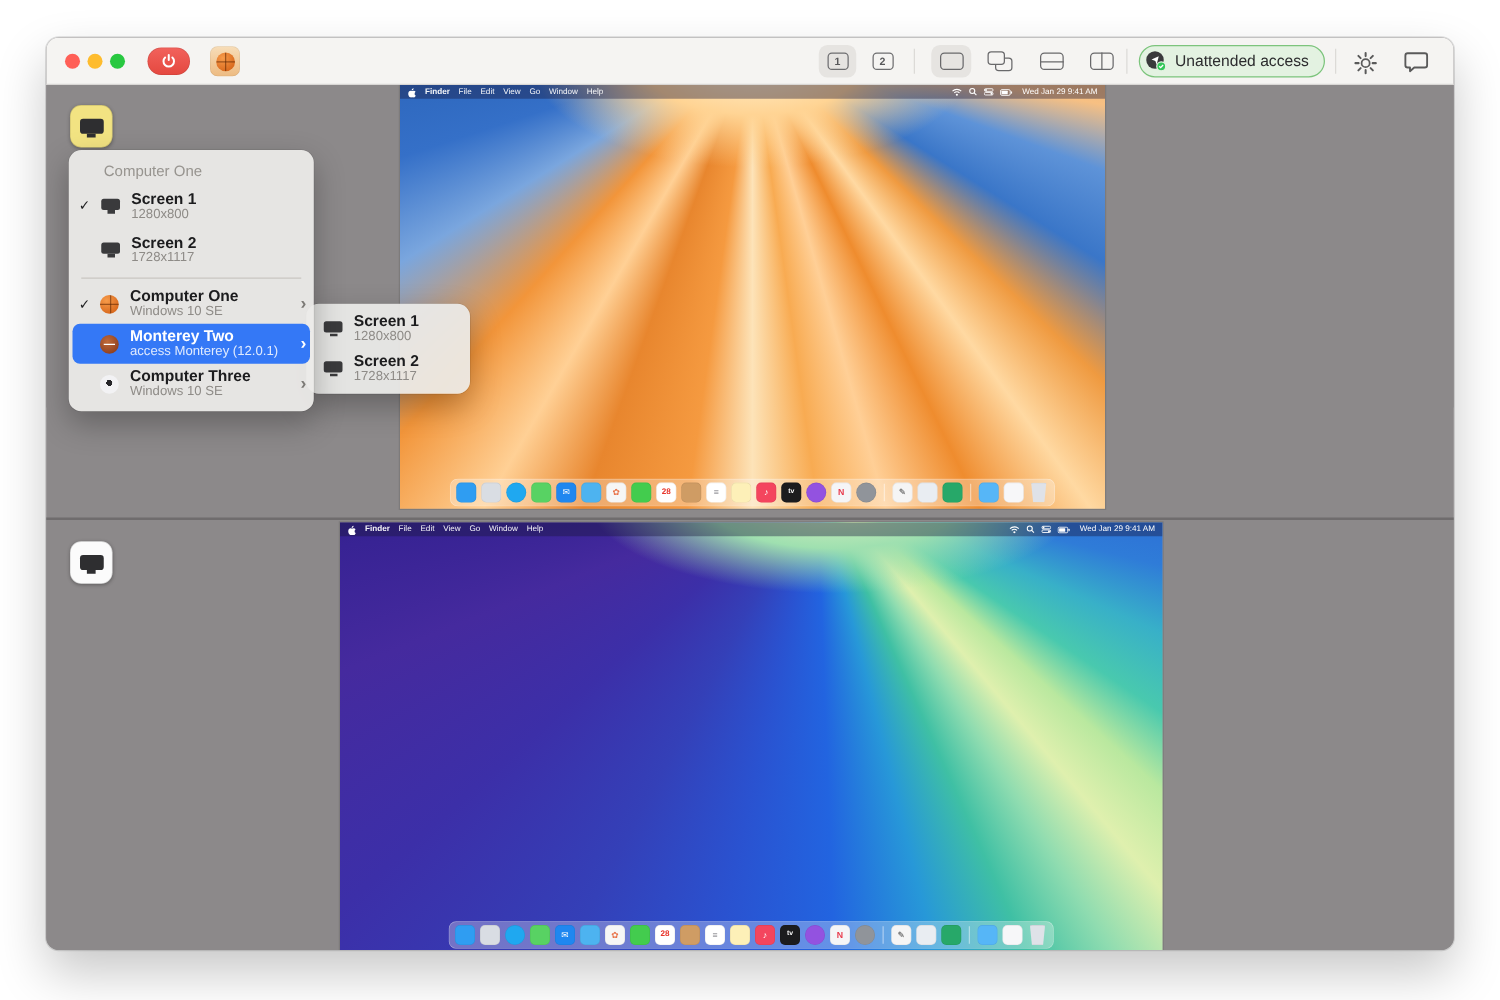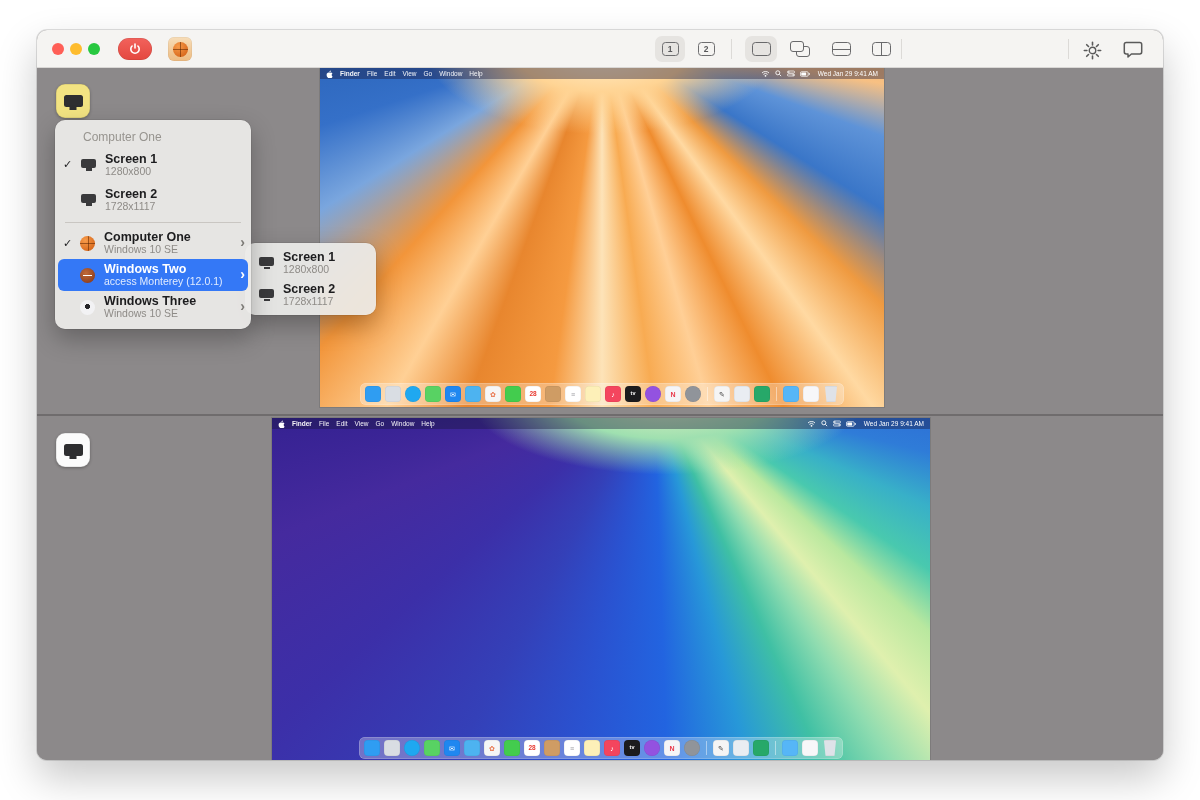--- a/index.html
+++ b/index.html
@@ -167,20 +167,29 @@
     </div>
     <div class="tb-btn" style="left:788px;width:32px">
       <span class="lay h"></span>
     </div>
     <div class="tb-btn" style="left:828px;width:32px">
       <span class="lay v"></span>
     </div>
 
     <span class="tb-sep" style="left:864px"></span>
 
+    <div class="pill">
+      <svg width="18" height="18" viewBox="0 0 18 18">
+        <circle cx="8" cy="8" r="7" fill="#3a3a3c"></circle>
+        <path d="M11 5 5.2 7.6l3.1 1.2 1 3z" fill="#fff"></path>
+        <circle cx="13" cy="13" r="3.6" fill="#34c759" stroke="#e3f2e1" stroke-width="1"></circle>
+        <path d="M11.4 13l1.1 1.1 2-2.1" stroke="#fff" stroke-width="1.1" fill="none"></path>
+      </svg>
+      <span>Unattended access</span>
+    </div>
 
     <span class="tb-sep" style="left:1031px"></span>
 
     <div class="iconbtn" style="left:1042px">
       <svg width="19" height="19" viewBox="0 0 20 20">
         <circle cx="10" cy="10" r="3.4" fill="none" stroke="#5a5a5a" stroke-width="1.5"></circle>
         <g stroke="#5a5a5a" stroke-width="1.7" stroke-linecap="round">
           <path d="M10 1.4v2.7M10 15.9v2.7M1.4 10h2.7M15.9 10h2.7M3.9 3.9l1.9 1.9M14.2 14.2l1.9 1.9M16.1 3.9l-1.9 1.9M5.8 14.2l-1.9 1.9"></path>
         </g>
       </svg>
@@ -320,31 +329,31 @@
           <b>Computer One</b>
           <small>Windows 10 SE</small>
         </span>
         <span class="m-chevron">›</span>
       </div>
 
       <div class="m-row computer selected">
         <span class="m-check"></span>
         <span class="sport" data-icon="football"></span>
         <span class="m-texts">
-          <b>Windows Two</b>
+          <b>Monterey Two</b>
           <small>access Monterey (12.0.1)</small>
         </span>
         <span class="m-chevron">›</span>
       </div>
 
       <div class="m-row computer">
         <span class="m-check"></span>
         <span class="sport" data-icon="soccer"></span>
         <span class="m-texts">
-          <b>Windows Three</b>
+          <b>Computer Three</b>
           <small>Windows 10 SE</small>
         </span>
         <span class="m-chevron">›</span>
       </div>
     </div>
 
     <div class="submenu-panel">
       <div class="s-row">
         <span class="m-disp"></span>
         <span class="m-texts">

